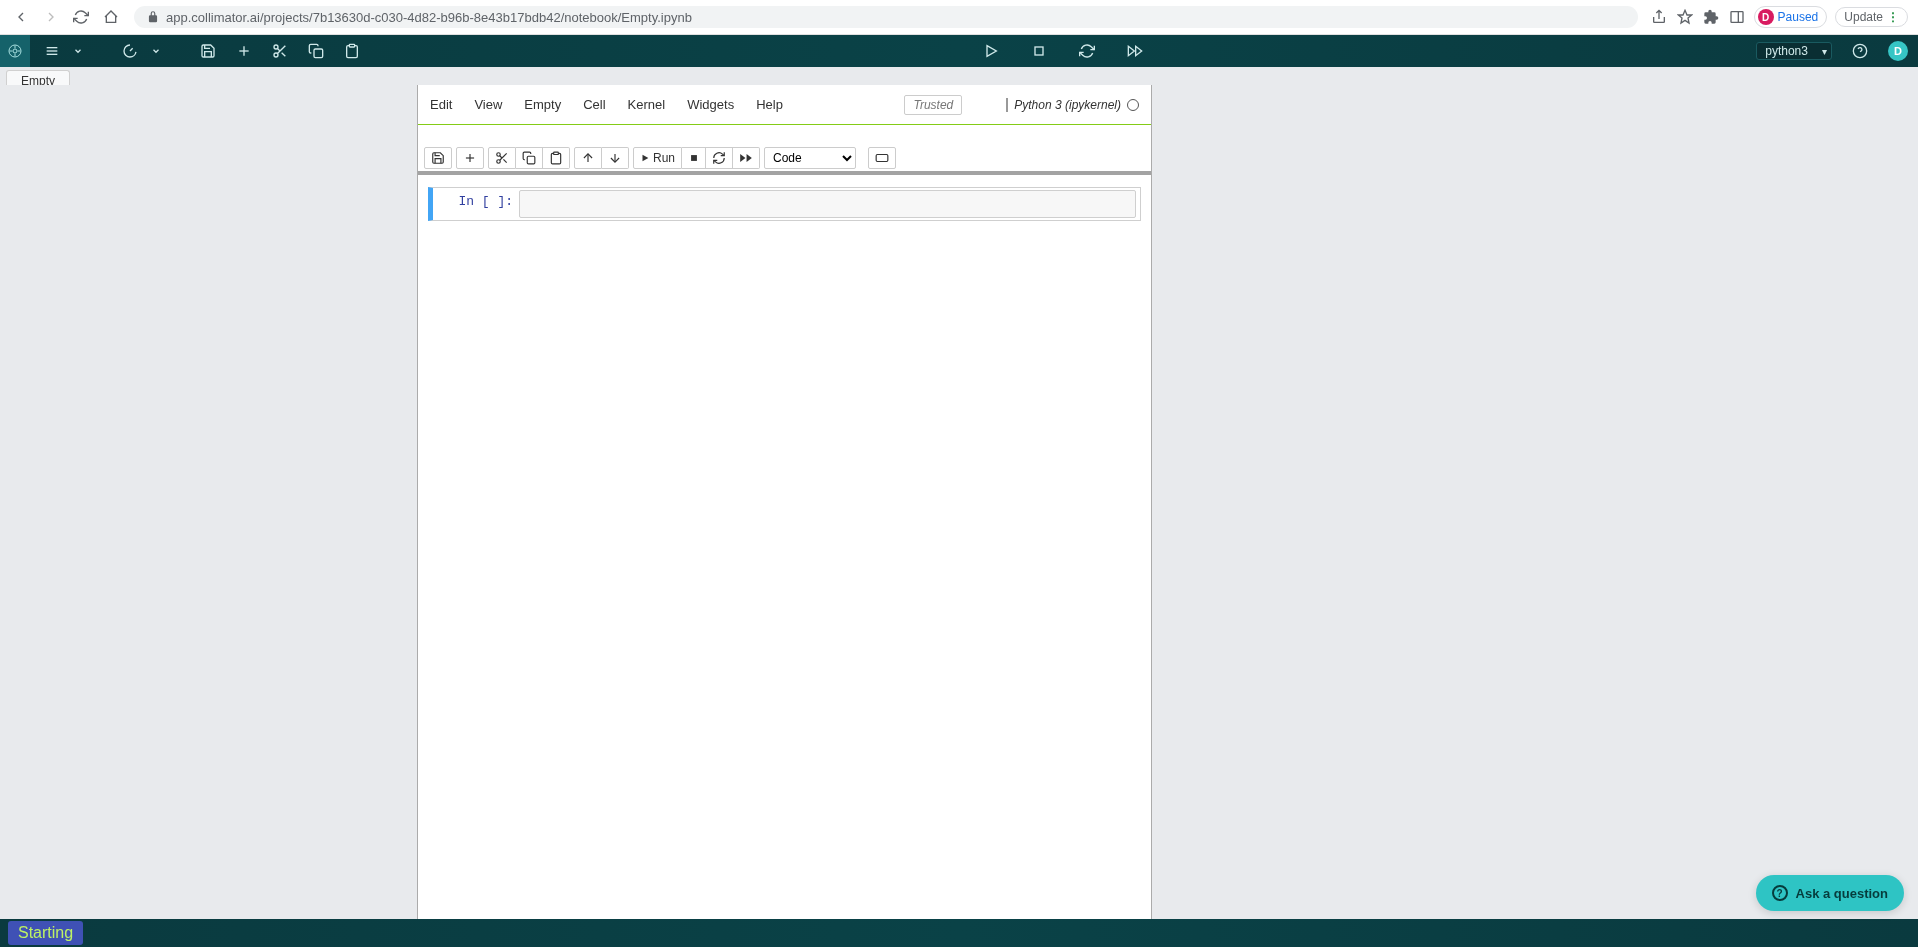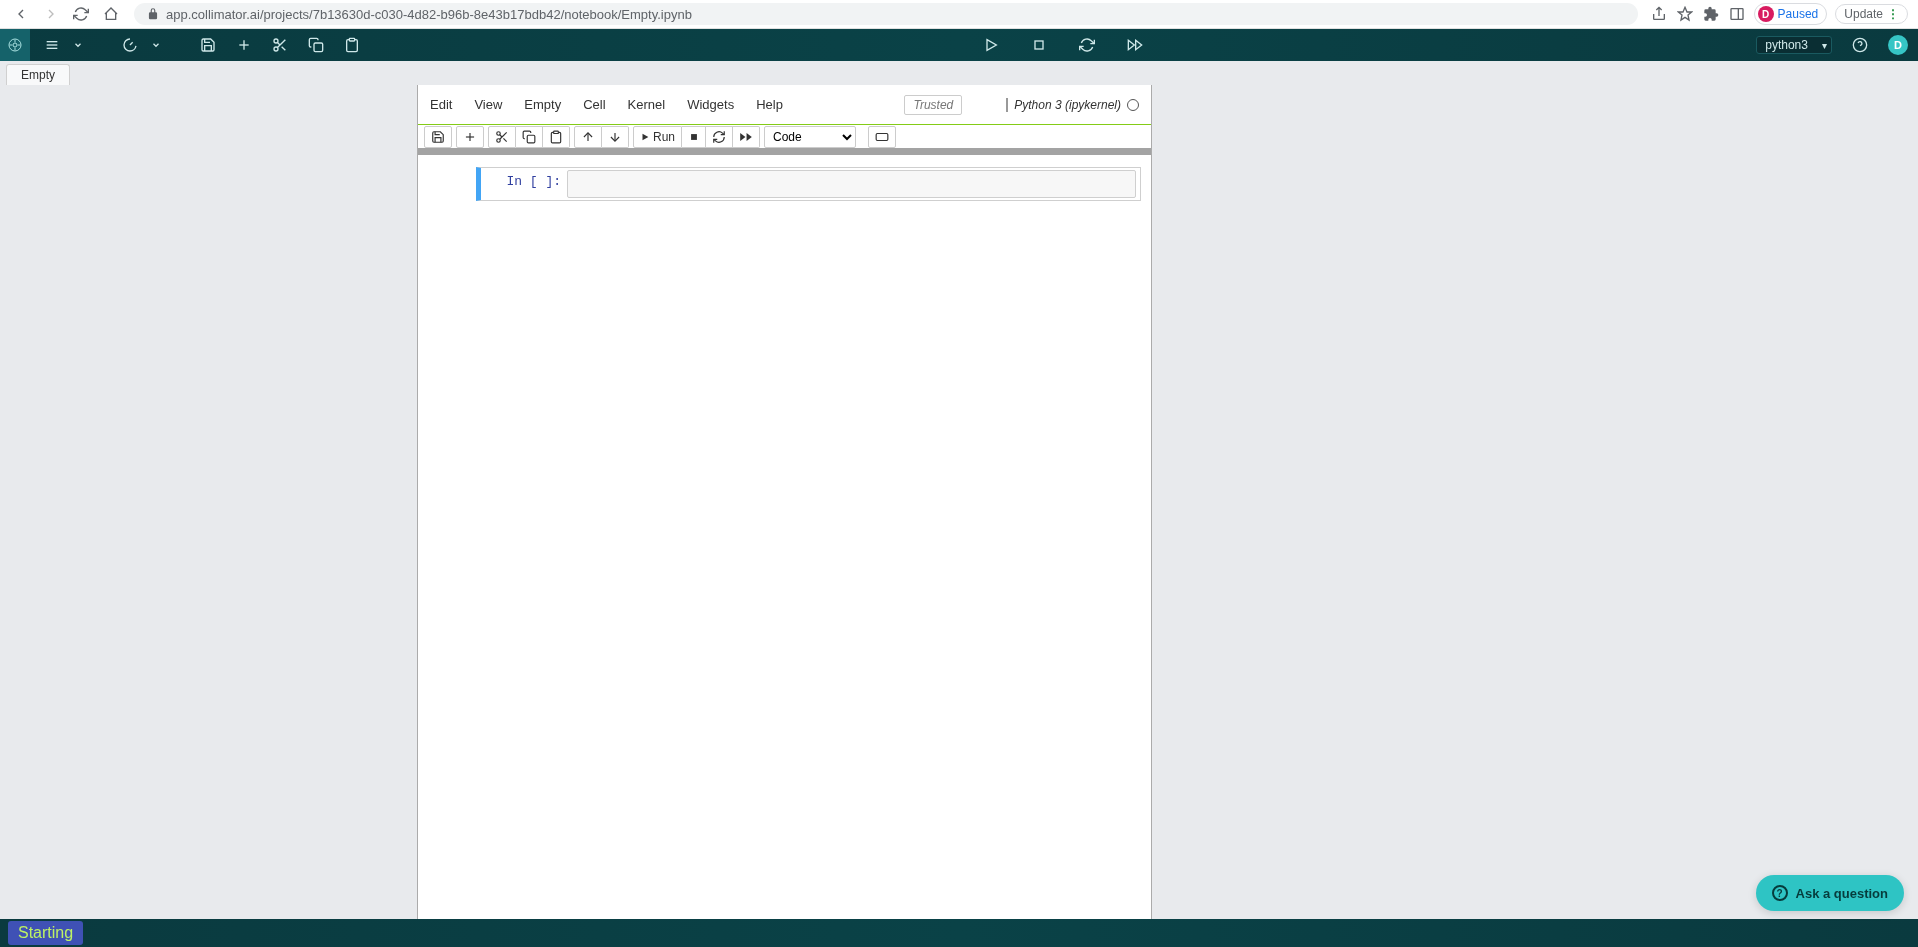--- a/index.html
+++ b/index.html
@@ -1,19 +1,19 @@
 <!DOCTYPE html>
 <html><head>
   <meta charset="utf-8">
   <style>
     * { margin: 0; padding: 0; box-sizing: border-box; }
     body { font-family: -apple-system, BlinkMacSystemFont, "Segoe UI", Arial, sans-serif; font-size: 13px; background: #e8eaed; overflow: hidden; width: 1918px; height: 947px; position: relative; }
     
     
-    .browser-bar { height: 29px; background: #fff; display: flex; align-items: center; padding: 0 6px; border-bottom: 1px solid #e0e0e0; }
+    .browser-bar { height: 35px; background: #fff; display: flex; align-items: center; padding: 0 6px; border-bottom: 1px solid #e0e0e0; }
     .nav-btns { display: flex; gap: 12px; align-items: center; padding: 0 6px; }
     .nav-btn { width: 18px; height: 18px; display: flex; align-items: center; justify-content: center; color: #5f6368; cursor: pointer; }
     .nav-btn.disabled { color: #bdbdbd; }
     .url-bar { flex: 1; height: 22px; background: #f1f3f4; border-radius: 14px; display: flex; align-items: center; padding: 0 12px; margin: 0 8px; color: #5f6368; font-size: 13px; }
     .url-bar .lock { margin-right: 6px; }
     .url-text { white-space: nowrap; }
     .browser-right { display: flex; gap: 8px; align-items: center; padding: 0 4px; }
     .paused-pill { display: flex; align-items: center; gap: 4px; border: 1px solid #dadce0; border-radius: 14px; padding: 2px 8px 2px 3px; font-size: 12px; color: #1a73e8; }
     .paused-pill .avatar-d { width: 16px; height: 16px; border-radius: 50%; background: #d81b60; color: #fff; display: flex; align-items: center; justify-content: center; font-size: 10px; font-weight: 600; }
     .update-pill { border: 1px solid #dadce0; border-radius: 14px; padding: 2px 8px; font-size: 12px; color: #5f6368; display: flex; align-items: center; gap: 4px; }
@@ -42,33 +42,33 @@
     
     .nb-menubar { height: 40px; border-bottom: 1px solid #84cc16; display: flex; align-items: center; padding: 0 12px; font-size: 13px; color: #333; justify-content: space-between; background: #fff; }
     .nb-menus { display: flex; gap: 22px; }
     .nb-menu-item { cursor: pointer; }
     .nb-right { display: flex; align-items: center; gap: 12px; font-size: 12px; font-style: italic; }
     .trusted-box { border: 1px solid #ccc; padding: 2px 8px; color: #777; border-radius: 2px; }
     .kernel-label { border-left: 2px solid #999; padding-left: 6px; color: #333; display: flex; align-items: center; gap: 6px; }
     .kernel-dot { width: 12px; height: 12px; border: 1.5px solid #555; border-radius: 50%; }
     
     
-    .nb-toolbar { height: 30px; border-bottom: 7px solid #a3a3a3; display: flex; align-items: center; padding: 0 6px; gap: 4px; background: #fff; }
+    .nb-toolbar { height: 30px; border-bottom: 4px solid #a3a3a3; display: flex; align-items: center; padding: 0 6px; gap: 4px; background: #fff; margin-top: 20px; }
     .tb-group { display: flex; }
     .tb-btn { border: 1px solid #ccc; background: #fff; height: 22px; min-width: 24px; padding: 0 6px; display: flex; align-items: center; justify-content: center; font-size: 12px; color: #333; cursor: pointer; }
     .tb-btn:first-child { border-radius: 2px 0 0 2px; }
     .tb-btn:last-child { border-radius: 0 2px 2px 0; }
     .tb-btn.solo { border-radius: 2px; }
     .tb-btn + .tb-btn { border-left: none; }
     .tb-select { height: 22px; border: 1px solid #ccc; border-radius: 2px; font-size: 12px; padding: 0 4px; background: #fff; }
     .tb-run { display: flex; align-items: center; gap: 3px; font-size: 12px; }
     
     
     .nb-body { padding: 12px 10px; background: #fff; }
-    .cell { display: flex; border: 1px solid transparent; padding: 2px 4px 2px 0; margin-left: 48px; }
+    .cell { display: flex; border: 1px solid transparent; padding: 2px 4px 2px 0; }
     .cell.selected { border-left: 5px solid #42A5F5; border-top: 1px solid #cfcfcf; border-right: 1px solid #cfcfcf; border-bottom: 1px solid #cfcfcf; }
     .cell .prompt { width: 86px; text-align: right; padding: 4px 6px 0 0; font-family: "Courier New", monospace; font-size: 13px; color: #303F9F; white-space: pre; }
     .cell .input-area { flex: 1; border: 1px solid #cfcfcf; background: #f7f7f7; height: 28px; border-radius: 2px; }
     
     
     .status-bar { position: absolute; bottom: 0; left: 0; right: 0; height: 28px; background: linear-gradient(90deg, #0a3a3f 0%, #0a4247 50%, #0a3a3f 100%); display: flex; align-items: center; }
     .status-badge { background: #3f51b5; color: #bef264; padding: 3px 10px; font-size: 16px; border-radius: 3px; margin-left: 8px; }
     
     
     .ask-pill { position: absolute; right: 14px; bottom: 36px; background: #2ec4c4; color: #063c3c; padding: 10px 16px; border-radius: 22px; display: flex; align-items: center; gap: 8px; font-size: 13px; font-weight: 600; box-shadow: 0 2px 8px rgba(0,0,0,0.15); cursor: pointer; }

